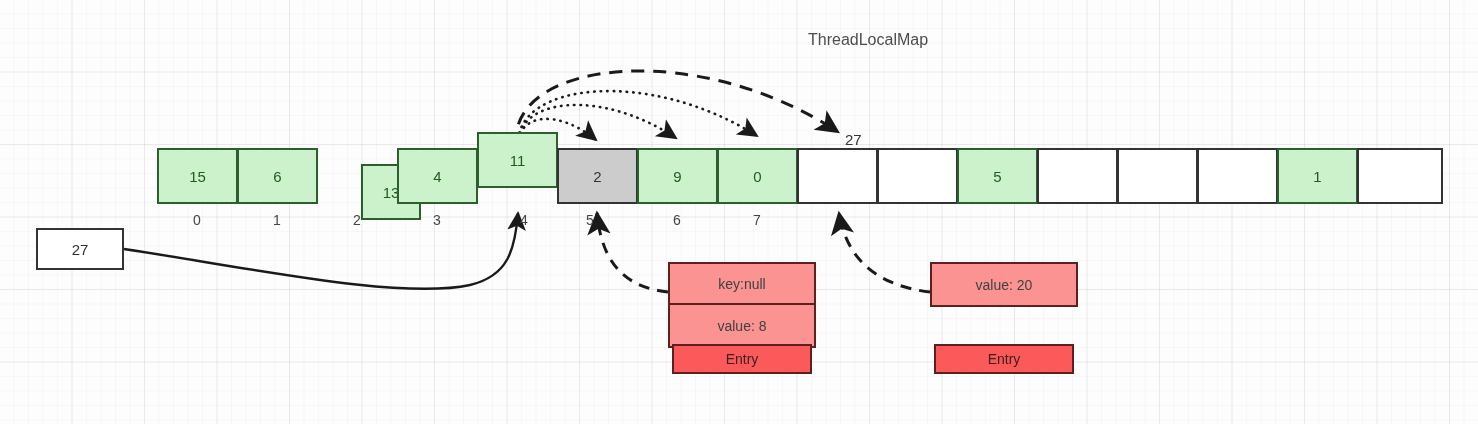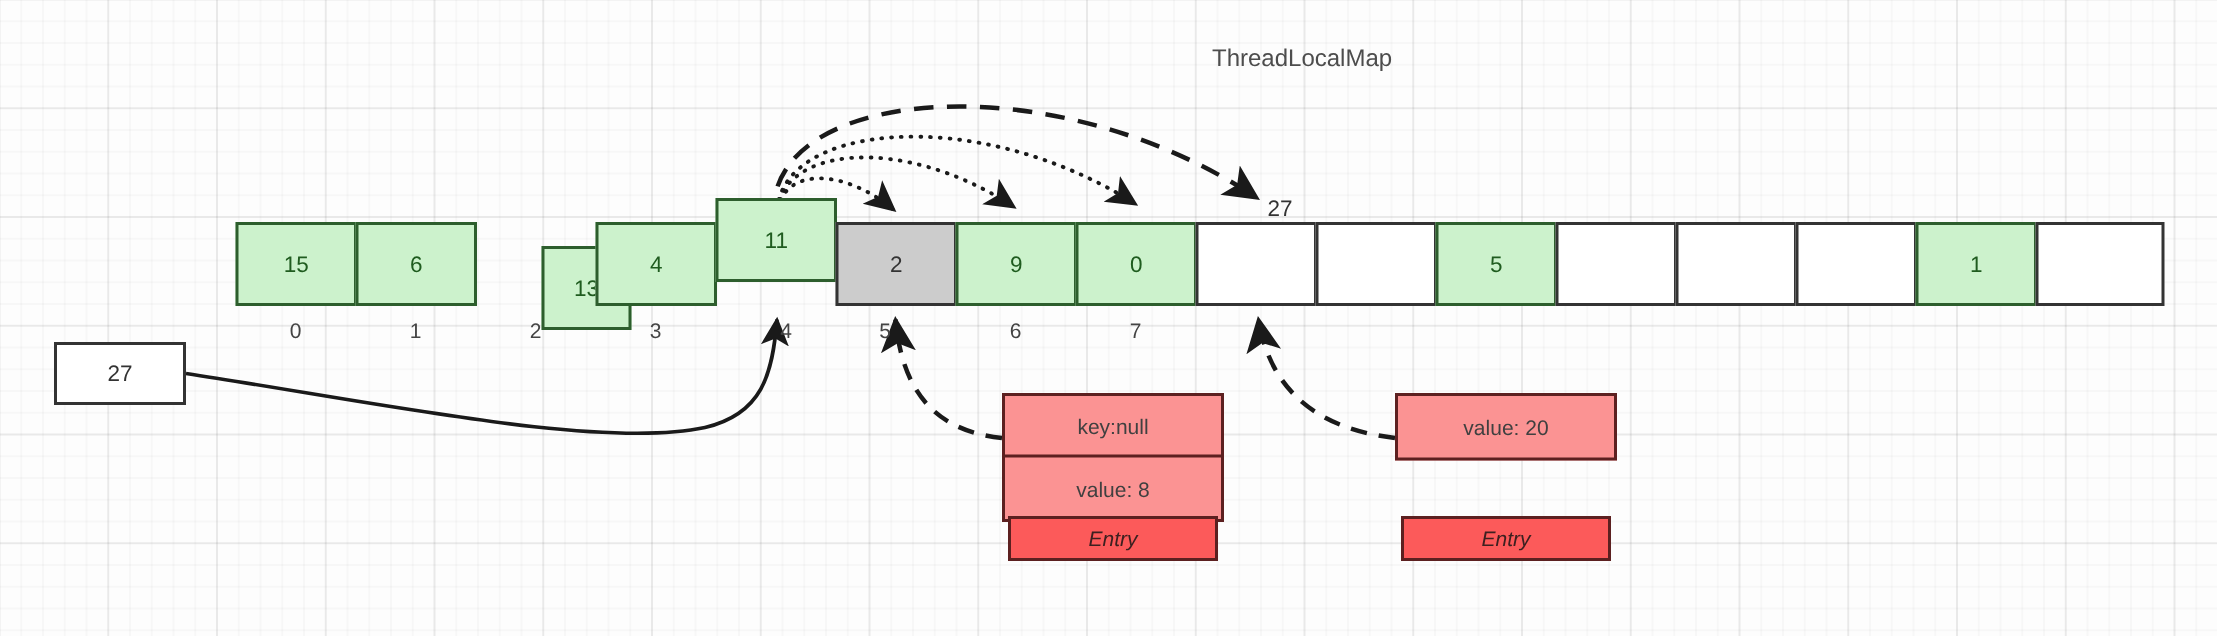--- a/index.html
+++ b/index.html
@@ -103,21 +103,20 @@
     background: #fc5a5a;
     width: 140px;
     height: 30px;
     left: 4px;
     top: 82px;
     display: flex;
     align-items: center;
     justify-content: center;
     font-size: 14px;
     color: #3d2020;
-    font-style: italic;
   }
 </style>
 </head>
 <body>
 
 <div id="canvas">
 
   <svg id="vec" width="1478" height="424">
     <defs>
       <marker id="ah" markerWidth="9" markerHeight="9" refX="7.2" refY="4.5" orient="auto" markerUnits="strokeWidth">

